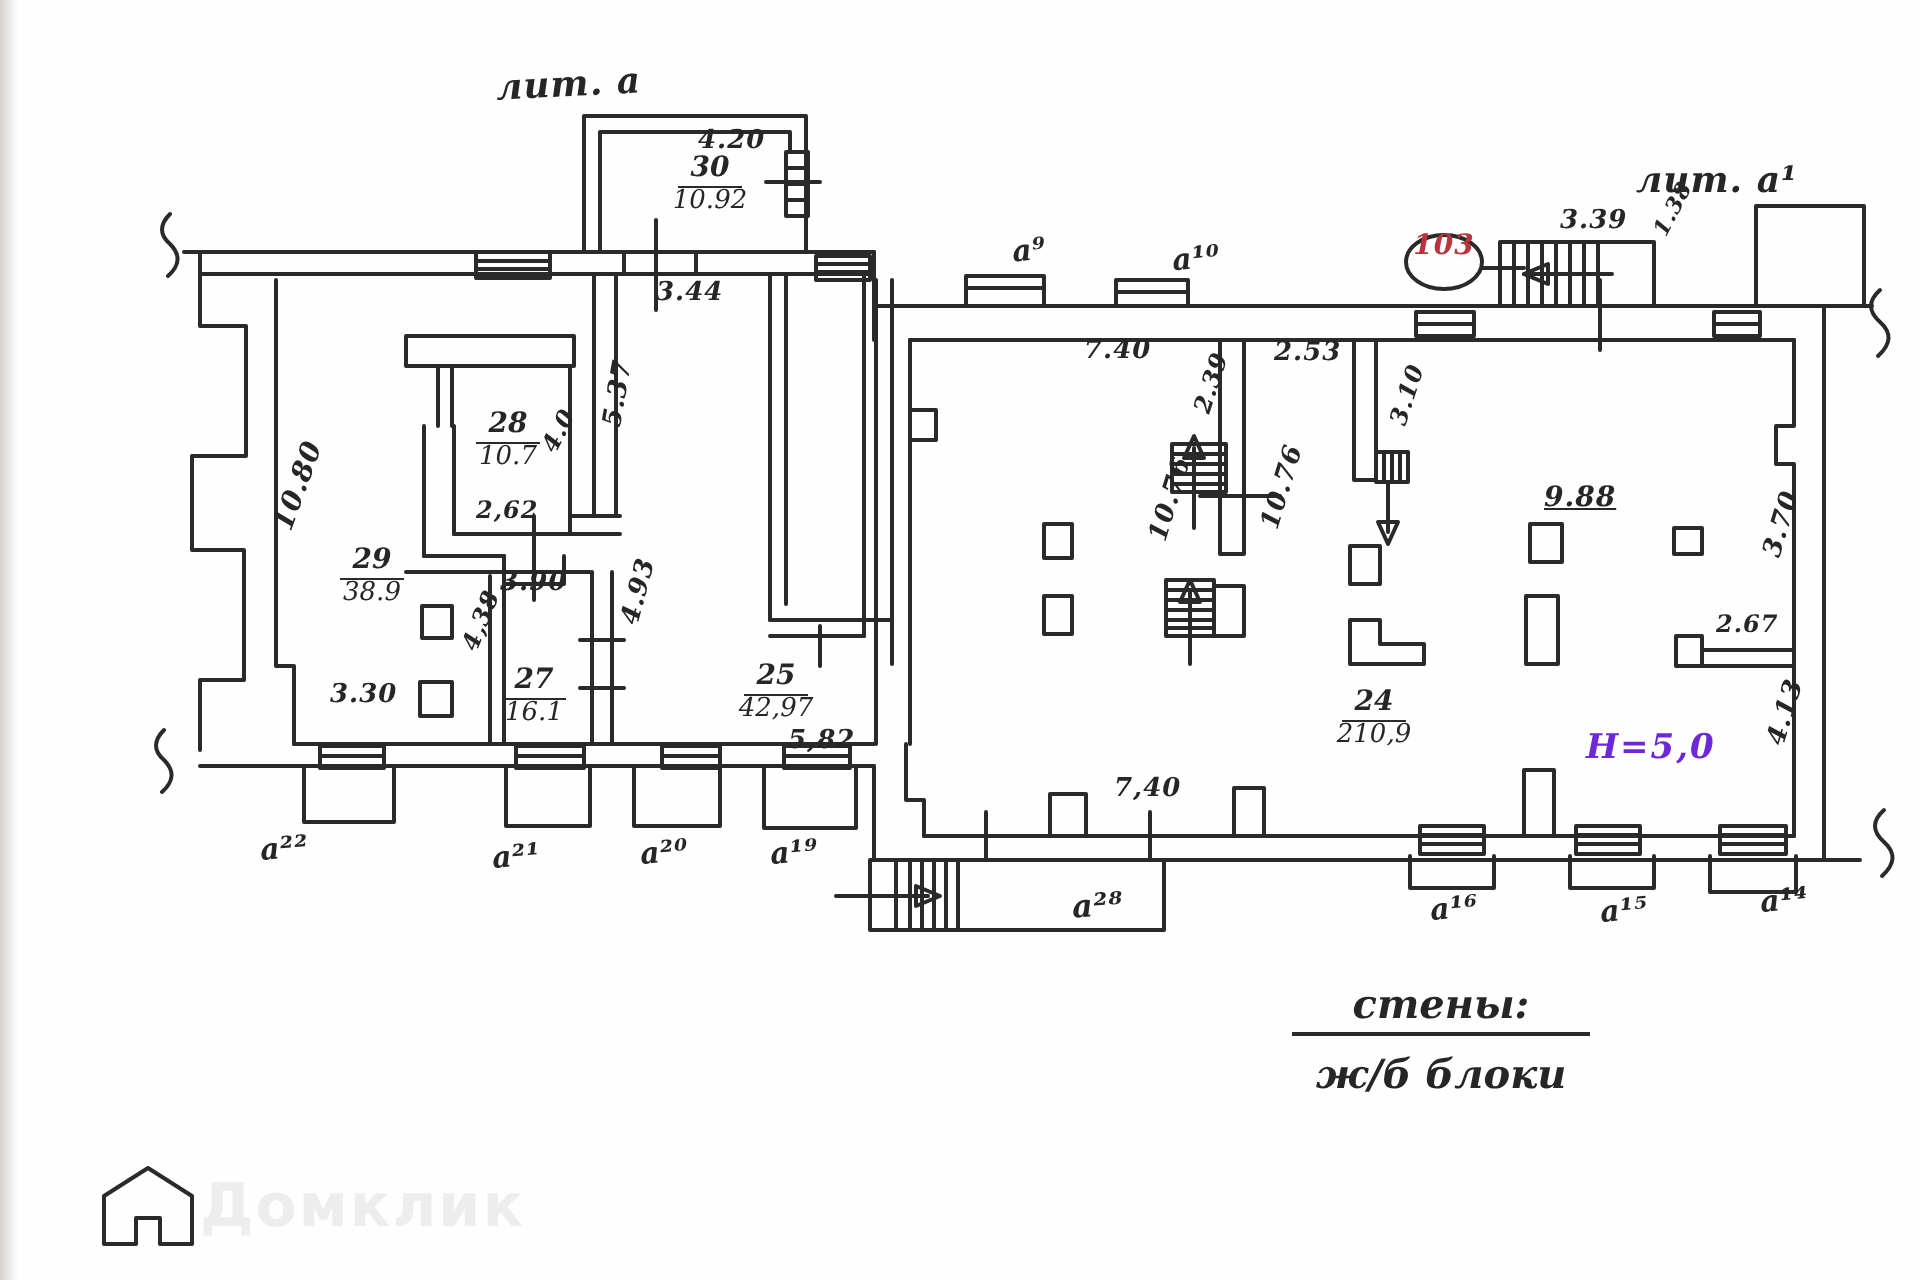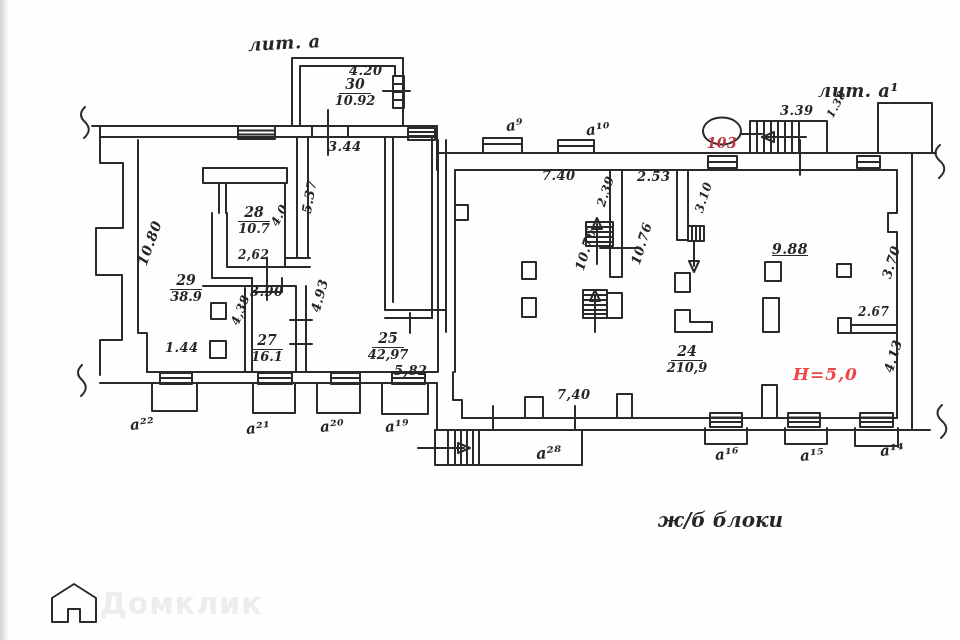--- a/index.html
+++ b/index.html
@@ -11,29 +11,29 @@
   svg path,svg rect,svg ellipse{fill:none;stroke:#2a2a2a;stroke-width:2;
         stroke-linecap:round;stroke-linejoin:round;}
   .lbl{position:absolute;font-style:italic;font-weight:600;font-size:13px;
        white-space:nowrap;letter-spacing:.5px;}
   .rot{transform-origin:left top;display:inline-block;}
   .big{font-size:18px;}
   .opening{font-size:15px;}
   .room{position:absolute;text-align:center;font-style:italic;font-weight:700;
         font-size:14px;line-height:1.15;}
   .room .num{display:inline-block;border-bottom:1.7px solid #2a2a2a;padding:0 6px 1px;}
-  .room .area{display:block;font-weight:700;font-size:13px;}
+  .room .area{display:block;font-weight:400;font-size:13px;}
   #stamp-text{position:absolute;color:#b8353f;font-weight:700;font-style:italic;
         font-size:14px;width:38px;text-align:center;letter-spacing:.5px;}
-  #height-note{position:absolute;color:#ef4444;font-style:italic;font-weight:700;
+  #height-note{position:absolute;color:#6d28d9;font-style:italic;font-weight:700;
         font-size:17px;letter-spacing:1px;}
   #walls-note{position:absolute;left:613px;top:490px;width:215px;text-align:center;
         font-style:italic;font-weight:700;font-size:20px;}
   #walls-note .t{display:inline-block;border-bottom:2px solid #2a2a2a;padding:0 30px 2px;}
-  #walls-note .v{display:block;padding-top:18px;}
+  #walls-note .v{display:block;padding-top:7px;}
   #watermark-text{position:absolute;left:100px;top:586px;color:#ededed;
         font-family:"DejaVu Sans", sans-serif;font-weight:700;font-size:30px;letter-spacing:1px;}
 </style>
 </head>
 <body>
 
 <div id="page">
   <div id="scan-edge"></div>
 
   <svg width="960" height="640" viewBox="0 0 960 640">
@@ -204,21 +204,21 @@
     </g>
 
     <g>
       <ellipse cx="722" cy="131" rx="19" ry="13.5" stroke="#b8353f" stroke-width="2.4"></ellipse>
       <path d="M741,134 H762" stroke-width="1.5"></path>
     </g>
   </svg>
 
   <span class="lbl big" style="left:248px;top:32px;transform:rotate(-3deg);">лит. а</span>
   <span class="lbl big" style="left:778px;top:80px;margin-left:40px;">лит. а¹</span>
-  <span id="stamp-text" style="left:703px;top:135px;">103</span>
+  <span id="stamp-text" style="left:703px;top:115px;">103</span>
 
   <div class="room" style="left:330px;top:76px;width:50px;">
     <span class="num">30</span>
     <span class="area">10.92</span>
   </div>
   <div class="room" style="left:228px;top:204px;width:52px;">
     <span class="num">28</span>
     <span class="area">10.7</span>
   </div>
   <div class="room" style="left:158px;top:272px;width:56px;">
@@ -252,35 +252,36 @@
   <span class="lbl rot" style="left:879px;top:276px;transform:rotate(-73deg);">3.70</span>
   <span class="lbl" style="left:858px;top:305px;font-size:12px;">2.67</span>
   <span class="lbl rot" style="left:881px;top:370px;transform:rotate(-73deg);">4.13</span>
   <span class="lbl rot" style="left:134px;top:262px;transform:rotate(-70deg);font-size:14px;">10.80</span>
   <span class="lbl rot" style="left:299px;top:212px;transform:rotate(-80deg);">5.37</span>
   <span class="lbl rot" style="left:268px;top:222px;transform:rotate(-63deg);font-size:12px;">4.0</span>
   <span class="lbl" style="left:238px;top:248px;font-size:12px;">2,62</span>
   <span class="lbl" style="left:250px;top:284px;">3.90</span>
   <span class="lbl rot" style="left:228px;top:322px;transform:rotate(-68deg);font-size:12px;">4,38</span>
   <span class="lbl rot" style="left:308px;top:310px;transform:rotate(-75deg);">4.93</span>
-  <span class="lbl" style="left:165px;top:340px;">1.44</span>
+  <span class="lbl" style="left:165px;top:340px;">3.30</span>
   <span class="lbl" style="left:394px;top:363px;">5,82</span>
   <span class="lbl" style="left:557px;top:387px;">7,40</span>
 
   <span class="lbl opening" style="left:506px;top:116px;transform:rotate(-6deg);">a⁹</span>
   <span class="lbl opening" style="left:586px;top:120px;transform:rotate(-6deg);">a¹⁰</span>
   <span class="lbl opening" style="left:130px;top:415px;transform:rotate(-5deg);">a²²</span>
   <span class="lbl opening" style="left:246px;top:419px;transform:rotate(-5deg);">a²¹</span>
   <span class="lbl opening" style="left:320px;top:417px;transform:rotate(-5deg);">a²⁰</span>
   <span class="lbl opening" style="left:385px;top:417px;transform:rotate(-5deg);">a¹⁹</span>
   <span class="lbl opening" style="left:536px;top:443px;font-size:16px;transform:rotate(-4deg);">a²⁸</span>
   <span class="lbl opening" style="left:715px;top:445px;transform:rotate(-5deg);">a¹⁶</span>
   <span class="lbl opening" style="left:800px;top:446px;transform:rotate(-5deg);">a¹⁵</span>
   <span class="lbl opening" style="left:880px;top:441px;transform:rotate(-5deg);">a¹⁴</span>
 
   <span id="height-note" style="left:793px;top:364px;">H=5,0</span>
 
   <div id="walls-note">
+    <span class="t">стены:</span>
     <span class="v">ж/б блоки</span>
   </div>
 
   <span id="watermark-text">Домклик</span>
 </div>
 
 </body></html>

